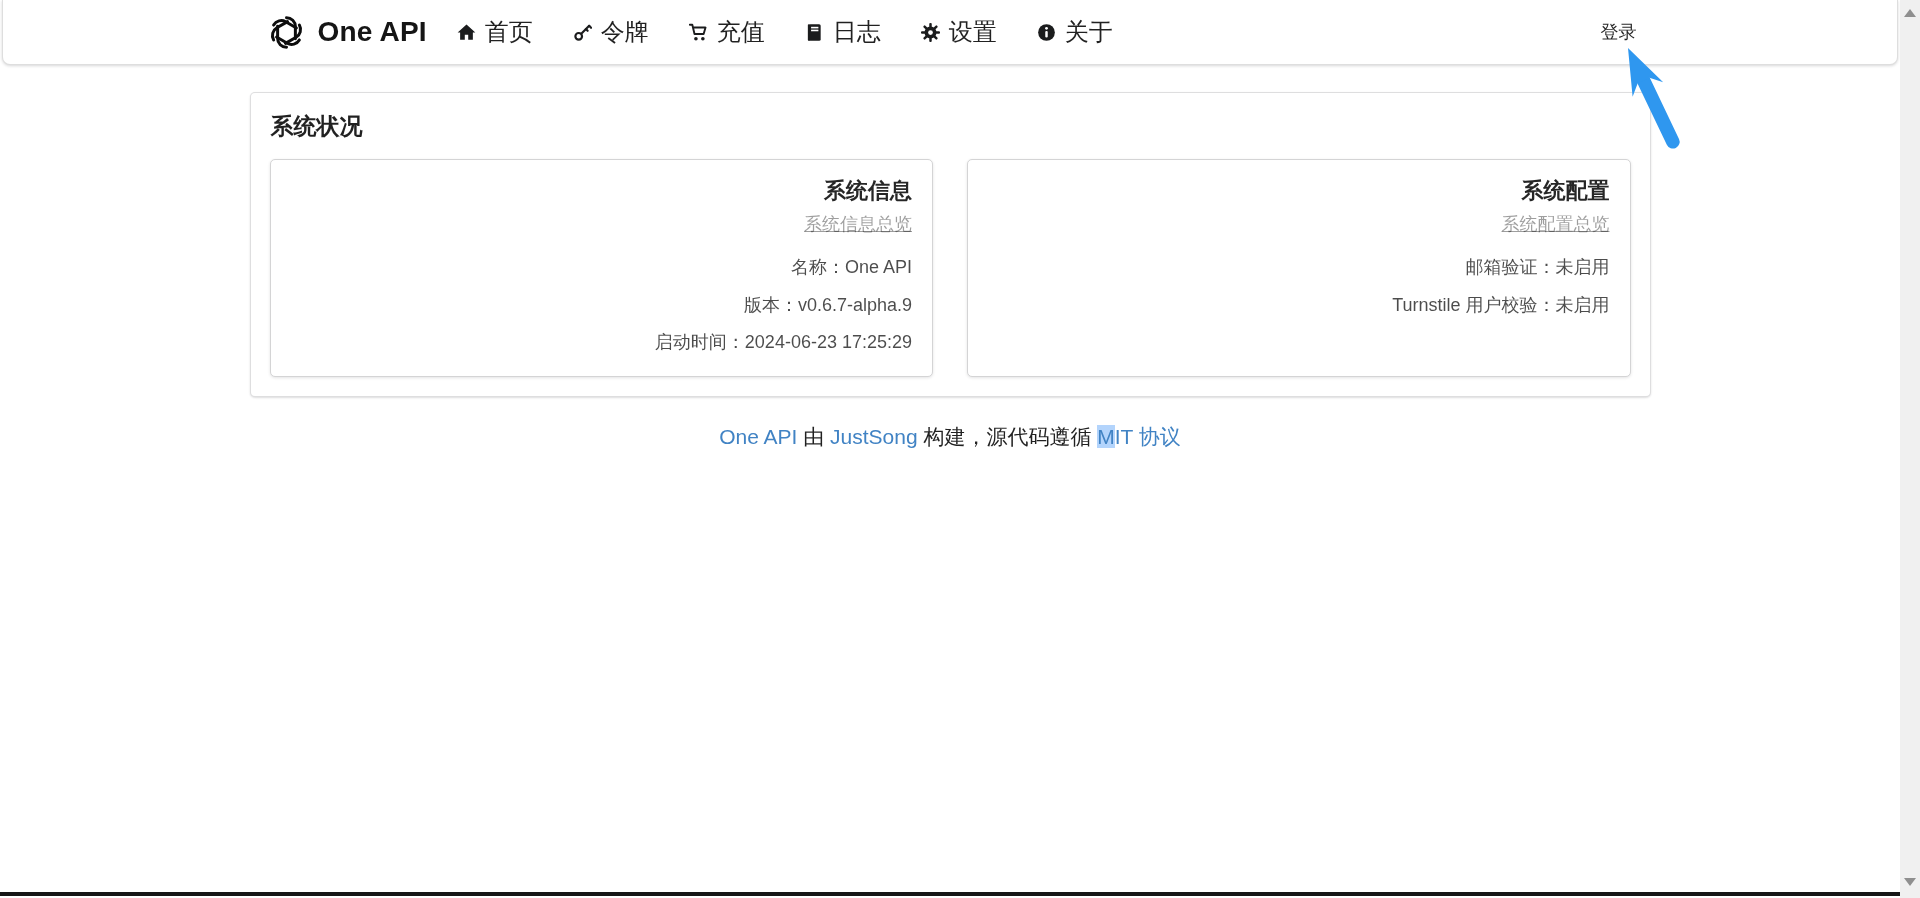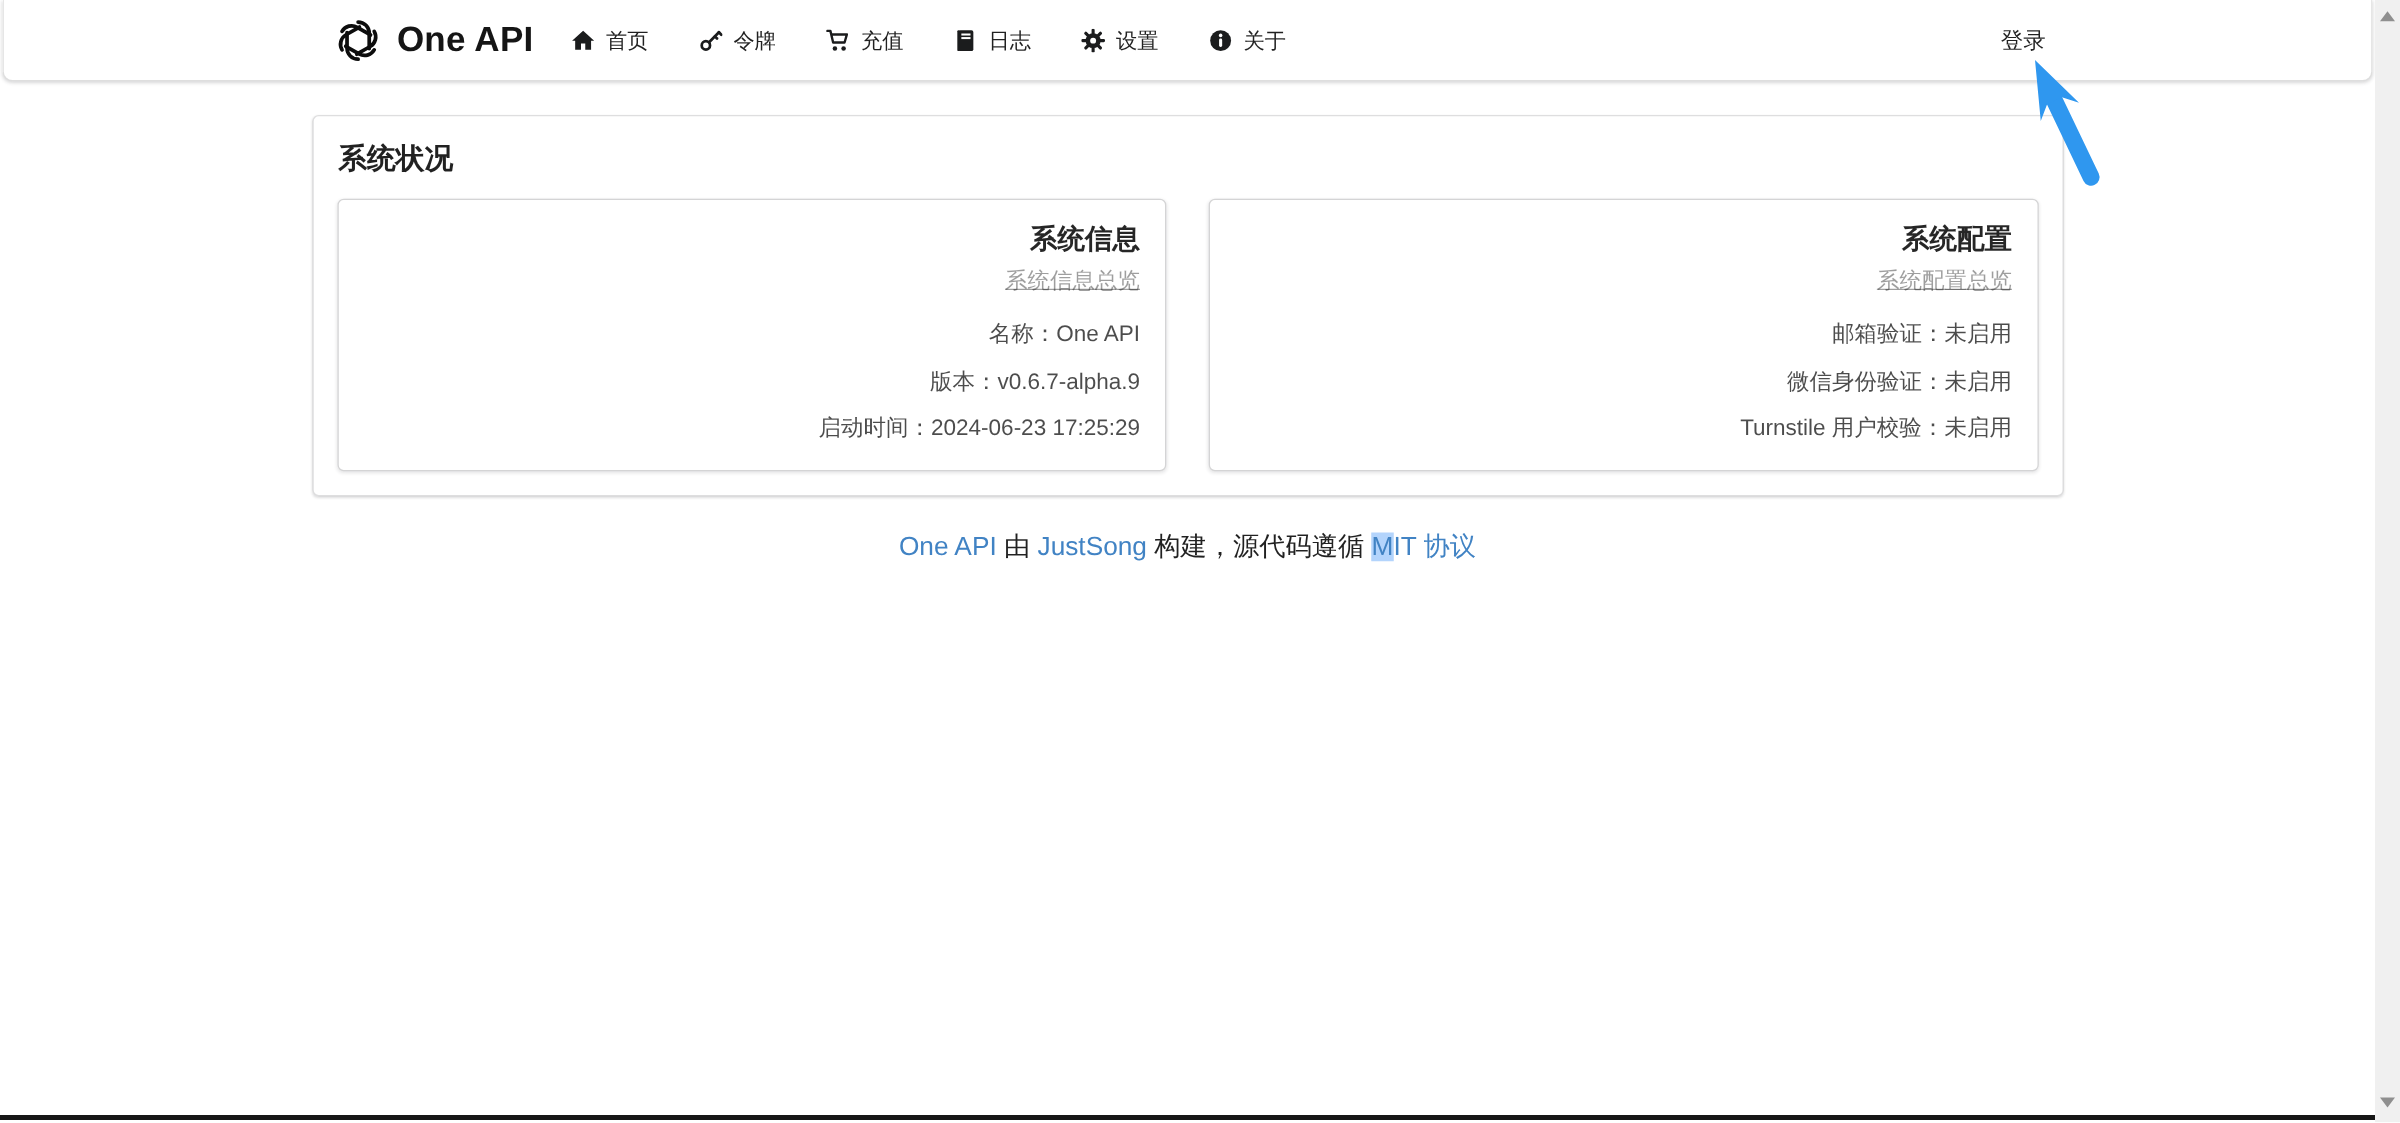--- a/index.html
+++ b/index.html
@@ -9,21 +9,21 @@
   .page-area { position:absolute; left:0; top:0; right:20px; bottom:0; background:#fff; }
 
   
   .top-nav { position:absolute; left:2px; right:2px; top:0; height:65px; background:#fff;
     border:1px solid rgba(34,36,38,.15); border-top:none; border-radius:0 0 8px 8px;
     box-shadow:0 1px 3px 0 rgba(34,36,38,.18); }
   .nav-inner { width:1401px; height:100%; margin:0 auto; display:flex; align-items:center; }
   .brand { display:flex; align-items:center; gap:11px; padding-left:16px; margin-right:10px; cursor:pointer; }
   .brand-text { font-size:28px; font-weight:600; color:#151515; letter-spacing:.2px; }
   .nav-item { display:flex; align-items:center; gap:9px; padding:0 20px; height:100%;
-    font-size:17px; color:rgba(0,0,0,.87); cursor:pointer; }
+    font-size:24px; color:rgba(0,0,0,.87); cursor:pointer; }
   .nav-item svg { flex:0 0 auto; }
   .login-item { margin-left:auto; padding:0 14px; height:100%; display:flex; align-items:center;
     font-size:18px; color:rgba(0,0,0,.87); cursor:pointer; }
 
   
   .main-wrap { width:1401px; margin:27px auto 0; }
   .panel { background:#fff; border:1px solid rgba(34,36,38,.15); border-radius:5px;
     box-shadow:0 1px 2px 0 rgba(34,36,38,.15); padding:15px 19px 19px; }
   .panel-title { font-size:23px; font-weight:700; color:rgba(0,0,0,.87); margin:3px 0 17px 1px; }
   .cards-row { display:flex; gap:34px; }
@@ -181,23 +181,20 @@
             </p>
           </div>
 
           <div class="card">
             <div class="card-title">系统配置</div>
             <div class="card-subtitle">系统配置总览</div>
             <p class="row">
               <span>邮箱验证：</span><span>未启用</span>
             </p>
             <p class="row">
-              <span>微信身份验证：</span><span>未启用</span>
-            </p>
-            <p class="row">
               <span>Turnstile 用户校验：</span><span>未启用</span>
             </p>
           </div>
 
         </div>
       </section>
 
       <div class="footer">
         <a class="link">One API</a><span> 由 </span><a class="link">JustSong</a><span> 构建，源代码遵循 </span><a class="link"><span class="sel">M</span><span>IT 协议</span></a>
       </div>

